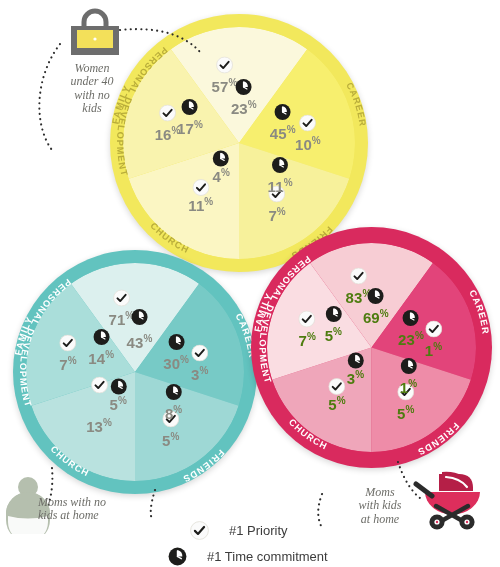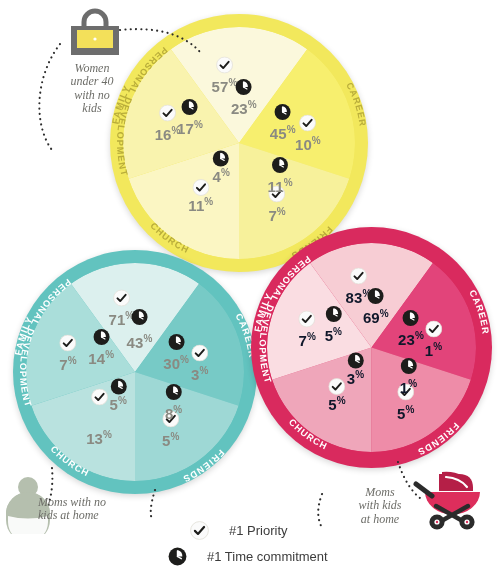--- a/index.html
+++ b/index.html
@@ -45,21 +45,21 @@
     display:block;
   }
   .num{
     font-size:15px;
     font-weight:bold;
     line-height:1;
     color:#8a8a82;
     letter-spacing:.1px;
   }
   .num .pc{font-size:10px;vertical-align:super;font-weight:bold;}
-  .num.light{color:#0f172a;}
+  .num.light{color:#4d7c0f;}
 
   
   .caption{
     position:absolute;
     font-family:"Liberation Serif", serif;
     font-style:italic;
     font-size:12px;
     line-height:1.12;
     color:#6d6d68;
     text-align:center;
@@ -274,21 +274,21 @@
       </div>
       <div class="stat" style="left: 160.652px; top: 152.198px;">
         <span class="badge"><svg viewBox="0 0 20 20" width="100%" height="100%">
             <circle cx="10" cy="10" r="9.4" fill="#1d1d1b"></circle>
             <path d="M10 10 L10 3.1 A6.9 6.9 0 0 1 15.1 10 Z" fill="#ffffff"></path>
             <path d="M10 10 L10 4.2" stroke="#ffffff" stroke-width="1.5" stroke-linecap="round"></path>
             <path d="M10 10 L14 12.3" stroke="#ffffff" stroke-width="1.5" stroke-linecap="round"></path>
           </svg></span>
         <span class="num">8<span class="pc">%</span></span>
       </div>
-      <div class="stat stacked" style="left: 86.1216px; top: 167px; gap: 24px;">
+      <div class="stat stacked" style="left: 86.1216px; top: 155px; gap: 24px;">
         <span class="badge"><svg viewBox="0 0 20 20" width="100%" height="100%">
             <circle cx="10" cy="10" r="9.4" fill="#fbfbfb" stroke="#e2e0d8" stroke-width="0.9"></circle>
             <path d="M5.2 10.4 L8.4 13.6 L14.8 6.3" fill="none" stroke="#1d1d1b" stroke-width="2.3" stroke-linecap="round" stroke-linejoin="round"></path>
           </svg></span>
         <span class="num">13<span class="pc">%</span></span>
       </div>
       <div class="stat stacked" style="left: 105.342px; top: 144.928px;">
         <span class="badge"><svg viewBox="0 0 20 20" width="100%" height="100%">
             <circle cx="10" cy="10" r="9.4" fill="#1d1d1b"></circle>
             <path d="M10 10 L10 3.1 A6.9 6.9 0 0 1 15.1 10 Z" fill="#ffffff"></path>

